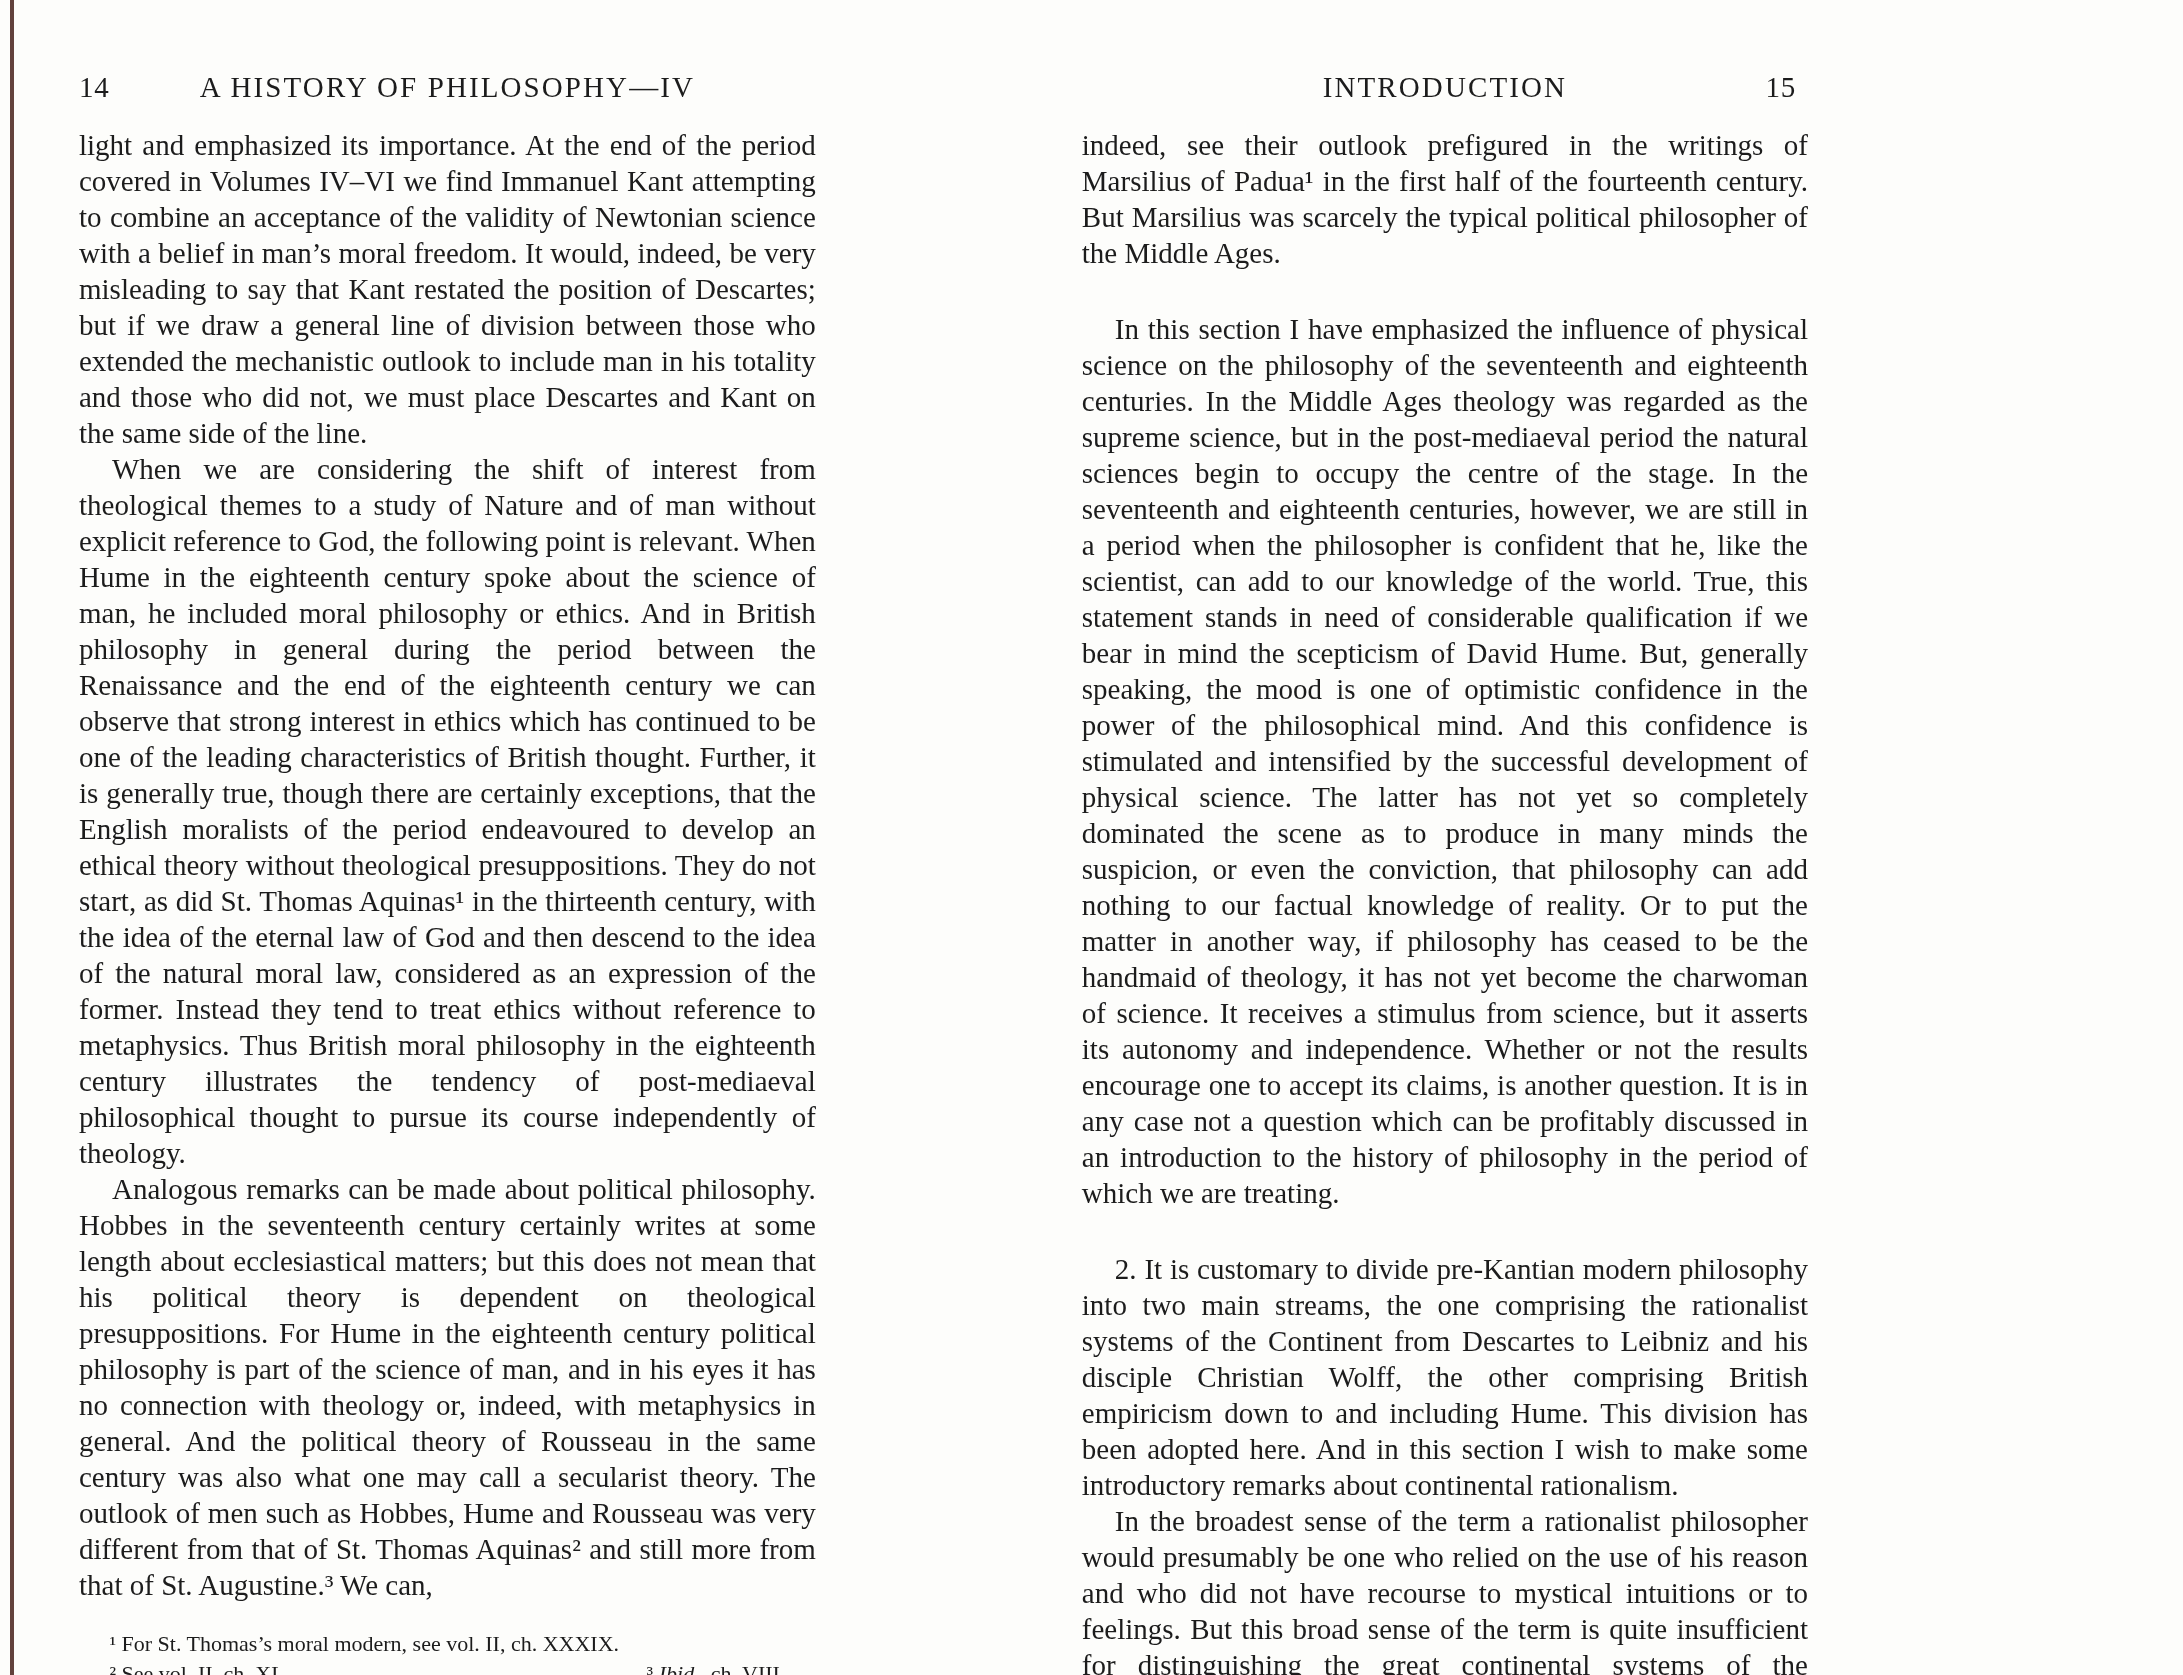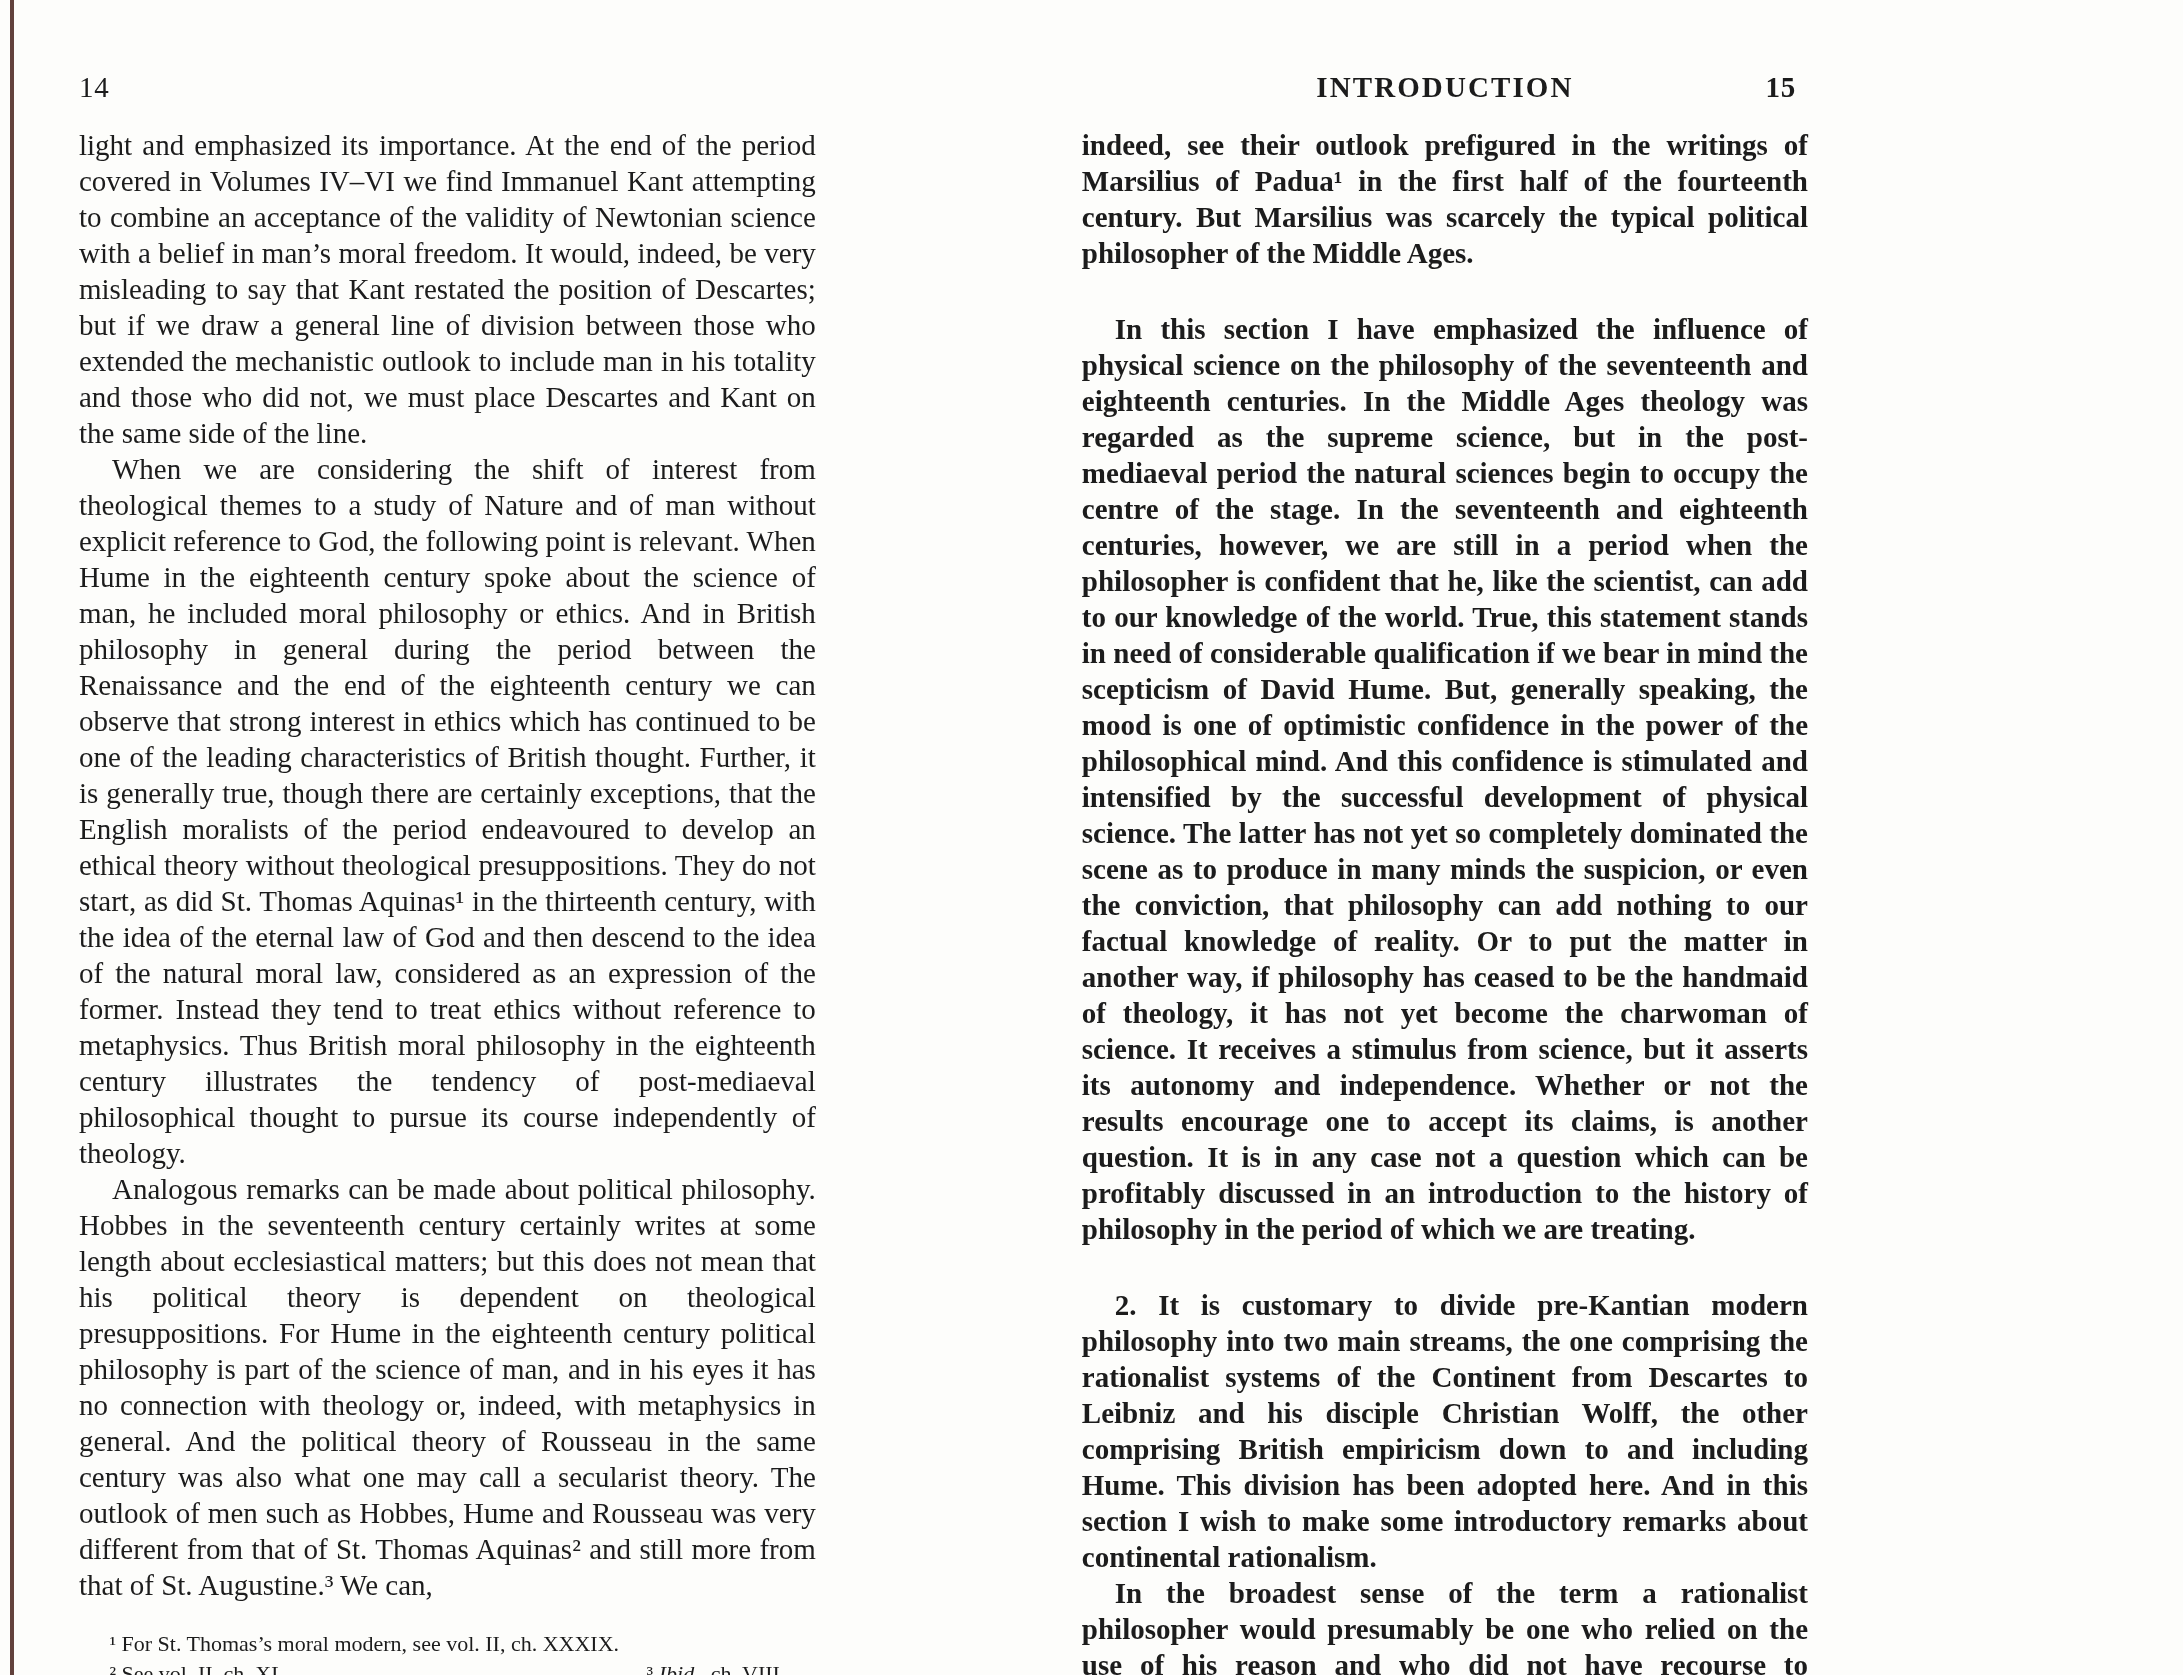--- a/index.html
+++ b/index.html
@@ -27,21 +27,21 @@
     background: linear-gradient(#46201a, #5a2a20 60%, #46201a);
     opacity: 0.85;
   }
   .page {
     box-sizing: border-box;
     width: 1092px;
     height: 100%;
     overflow: hidden;
   }
   .page-left  { padding: 71px 112px 0 79px; }
-  .page-right { padding: 71px 50px 0 154px; font-weight: bold; }
+  .page-right { padding: 71px 50px 0 154px; }
 
   .running-head {
     position: relative;
     height: 36px;
     margin-bottom: 20px;
     font-size: 29px;
     letter-spacing: 2.1px;
     text-align: center;
     white-space: nowrap;
   }
@@ -81,20 +81,21 @@
 </style>
 </head>
 <body>
 
 <div class="spread">
   <div class="scan-edge"></div>
 
   <div class="page page-left">
     <div class="running-head">
       <span class="page-num page-num-left">14</span>
+      <span class="head-title">A HISTORY OF PHILOSOPHY—IV</span>
     </div>
     <div class="body-text">
       <p>light and emphasized its importance.  At the end of the period covered in Volumes IV–VI we find Immanuel Kant attempting to combine an acceptance of the validity of Newtonian science with a belief in man’s moral freedom.  It would, indeed, be very misleading to say that Kant restated the position of Descartes; but if we draw a general line of division between those who extended the mechanistic outlook to include man in his totality and those who did not, we must place Descartes and Kant on the same side of the line.</p>
       <p class="indent">When we are considering the shift of interest from theological themes to a study of Nature and of man without explicit reference to God, the following point is relevant.  When Hume in the eighteenth century spoke about the science of man, he included moral philosophy or ethics.  And in British philosophy in general during the period between the Renaissance and the end of the eighteenth century we can observe that strong interest in ethics which has continued to be one of the leading characteristics of British thought.  Further, it is generally true, though there are certainly exceptions, that the English moralists of the period endeavoured to develop an ethical theory without theological presuppositions.  They do not start, as did St. Thomas Aquinas¹ in the thirteenth century, with the idea of the eternal law of God and then descend to the idea of the natural moral law, considered as an expression of the former.  Instead they tend to treat ethics without reference to metaphysics.  Thus British moral philosophy in the eighteenth century illustrates the tendency of post-mediaeval philosophical thought to pursue its course independently of theology.</p>
       <p class="indent">Analogous remarks can be made about political philosophy. Hobbes in the seventeenth century certainly writes at some length about ecclesiastical matters; but this does not mean that his political theory is dependent on theological presuppositions. For Hume in the eighteenth century political philosophy is part of the science of man, and in his eyes it has no connection with theology or, indeed, with metaphysics in general. And the political theory of Rousseau in the same century was also what one may call a secularist theory.  The outlook of men such as Hobbes, Hume and Rousseau was very different from that of St. Thomas Aquinas² and still more from that of St. Augustine.³  We can,</p>
     </div>
     <div class="footnotes">
       <div class="fn-line">¹ For St. Thomas’s moral modern, see vol. II, ch. XXXIX.</div>
       <div class="fn-line fn-split">
         <span>² See vol. II, ch. XL.</span>

